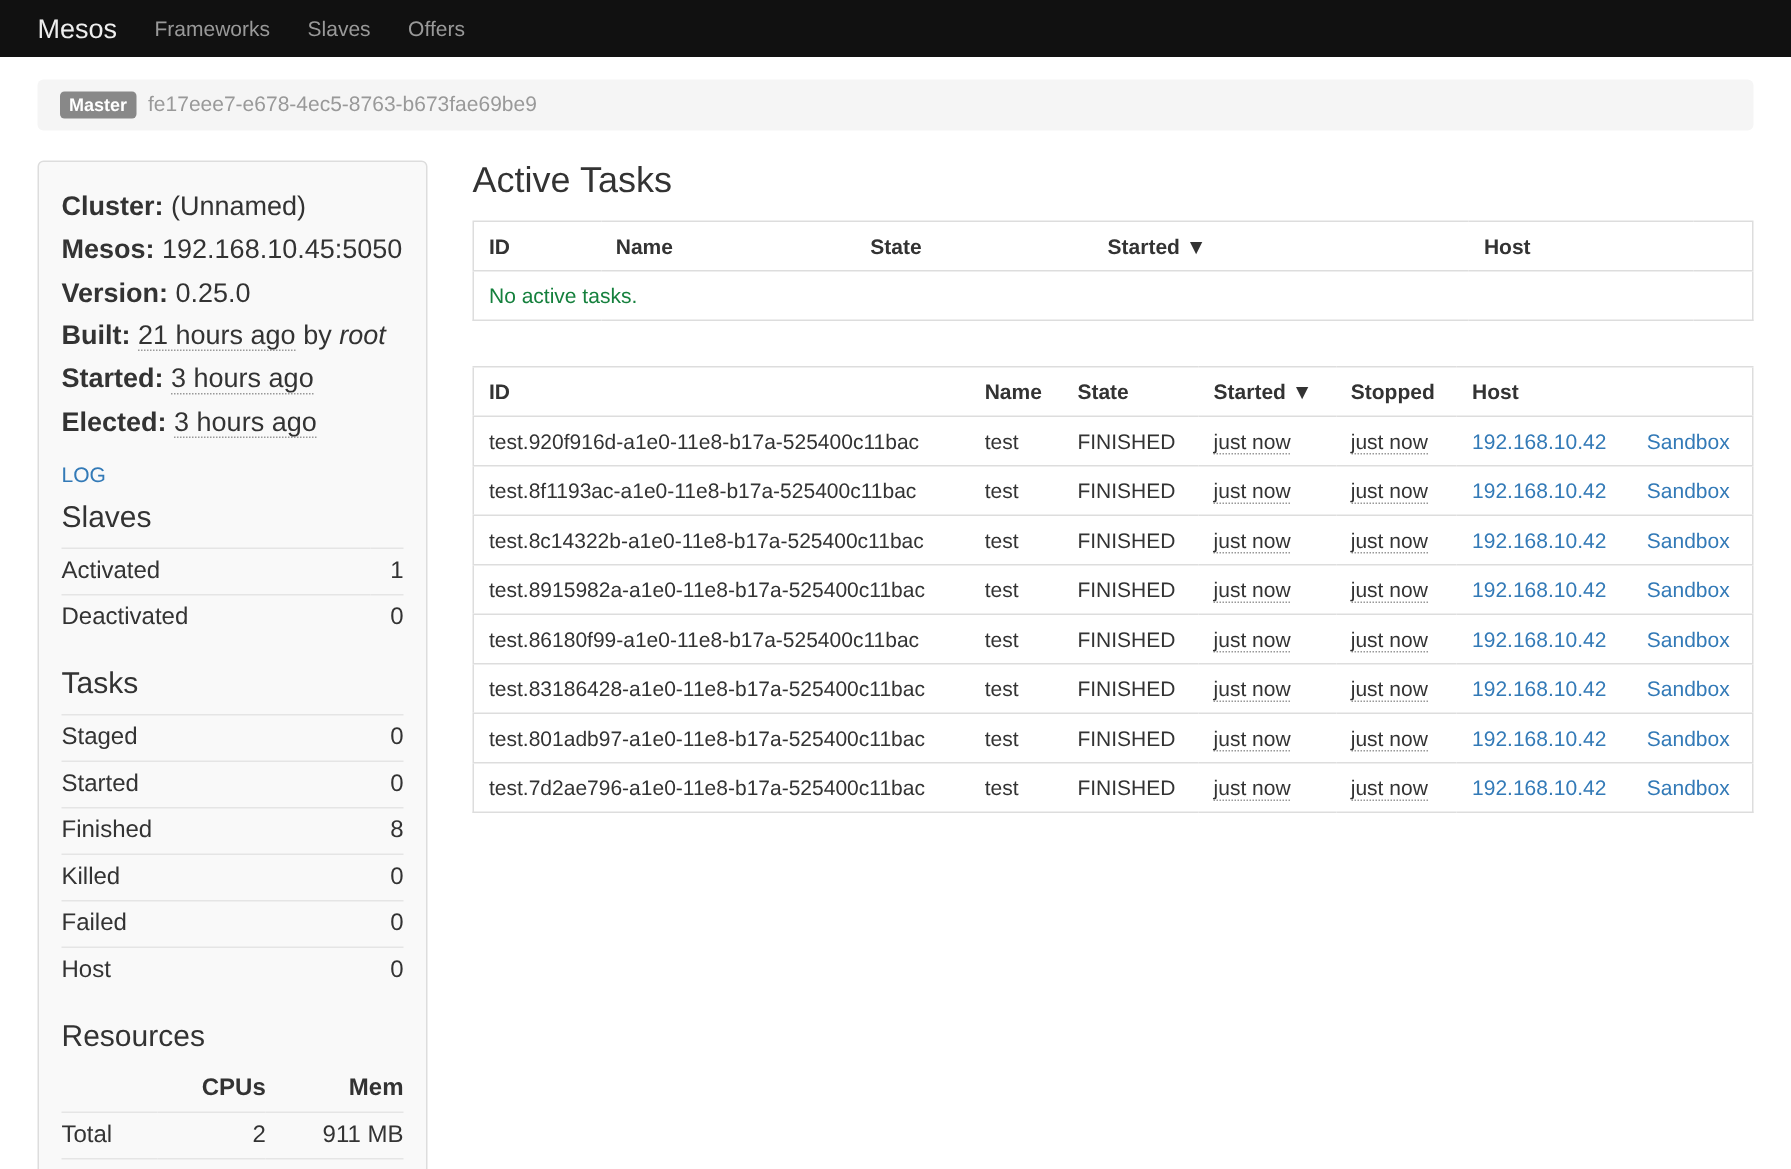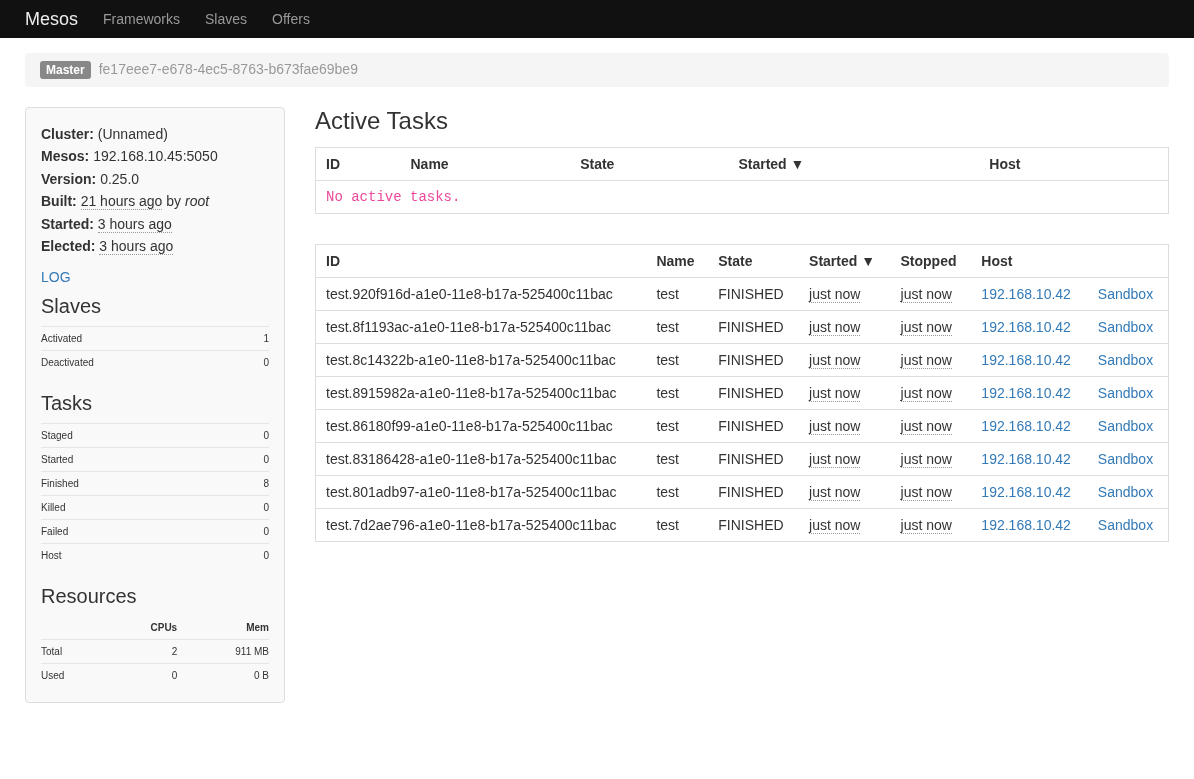--- a/index.html
+++ b/index.html
@@ -7,43 +7,43 @@
 .navbar { background: #111; height: 38px; display: flex; align-items: center; padding: 0 25px; }
 .navbar-brand { color: #eee; font-size: 18px; font-weight: 500; margin-right: 25px; text-decoration: none; cursor: pointer; }
 .navbar-link { color: #999; font-size: 14px; margin-right: 25px; text-decoration: none; cursor: pointer; }
 .container { padding: 15px 25px; }
 .breadcrumb-bar { background: #f5f5f5; border-radius: 4px; padding: 8px 15px; margin-bottom: 20px; display: flex; align-items: flex-start; }
 .badge { background: #888; color: #fff; font-weight: bold; padding: 2px 6px; border-radius: 3px; font-size: 12px; margin-right: 8px; }
 .breadcrumb-id { color: #999; font-size: 14px; }
 .layout { display: flex; gap: 30px; }
 .sidebar { width: 260px; flex-shrink: 0; border: 1px solid #ddd; border-radius: 4px; padding: 15px; background: #f9f9f9; }
 .main { flex: 1; }
-.info-line { font-size: 14px; line-height: 1.6; }
+.info-line { font-size: 18px; line-height: 1.6; }
 .info-line strong { font-weight: bold; }
 .dotted { border-bottom: 1px dotted #999; cursor: help; }
 .italic { font-style: italic; }
 .log-link { color: #337ab7; display: block; margin-top: 12px; margin-bottom: 8px; cursor: pointer; }
 .section-title { font-size: 20px; font-weight: 500; margin: 10px 0 8px 0; color: #333; }
 .stat-table { width: 100%; border-collapse: collapse; }
-.stat-table td { padding: 6px 0; border-top: 1px solid #e5e5e5; font-size: 10px; }
+.stat-table td { padding: 6px 0; border-top: 1px solid #e5e5e5; font-size: 16px; }
 .stat-table td:last-child { text-align: right; }
 .stat-header-row td { font-weight: bold; border-top: none; text-align: right; }
 .stat-header-row td:first-child { text-align: left; }
 h2.page-heading { font-size: 24px; font-weight: 500; margin-bottom: 12px; }
 .data-table { width: 100%; border-collapse: collapse; border: 1px solid #ddd; margin-bottom: 30px; }
 .data-table th, .data-table td { padding: 8px 10px; text-align: left; border-top: 1px solid #ddd; font-size: 14px; vertical-align: middle; }
 .data-table th { font-weight: bold; background: #fff; }
 .data-table thead th { border-bottom: 1px solid #ddd; }
 .data-table .link { color: #337ab7; cursor: pointer; }
 .table-header-row { display: flex; align-items: center; justify-content: space-between; margin-bottom: 12px; }
 .filter-group { display: flex; align-items: stretch; border: 1px solid #ccc; border-radius: 4px; overflow: hidden; }
 .filter-btn { background: #fff; border: none; border-right: 1px solid #ccc; padding: 6px 12px; cursor: pointer; display: flex; align-items: center; justify-content: center; color: #555; }
 .filter-input { border: none; padding: 6px 10px; font-size: 14px; width: 190px; outline: none; }
 .filter-input::placeholder { color: #999; }
-.empty-row td { color: #ec4899; font-family: Liberation Mono, monospace; }
+.empty-row td { color: #15803d; }
 </style>
 </head>
 <body>
 
 <div class="navbar">
   <a class="navbar-brand">Mesos</a>
   <a class="navbar-link">Frameworks</a>
   <a class="navbar-link">Slaves</a>
   <a class="navbar-link">Offers</a>
 </div>

